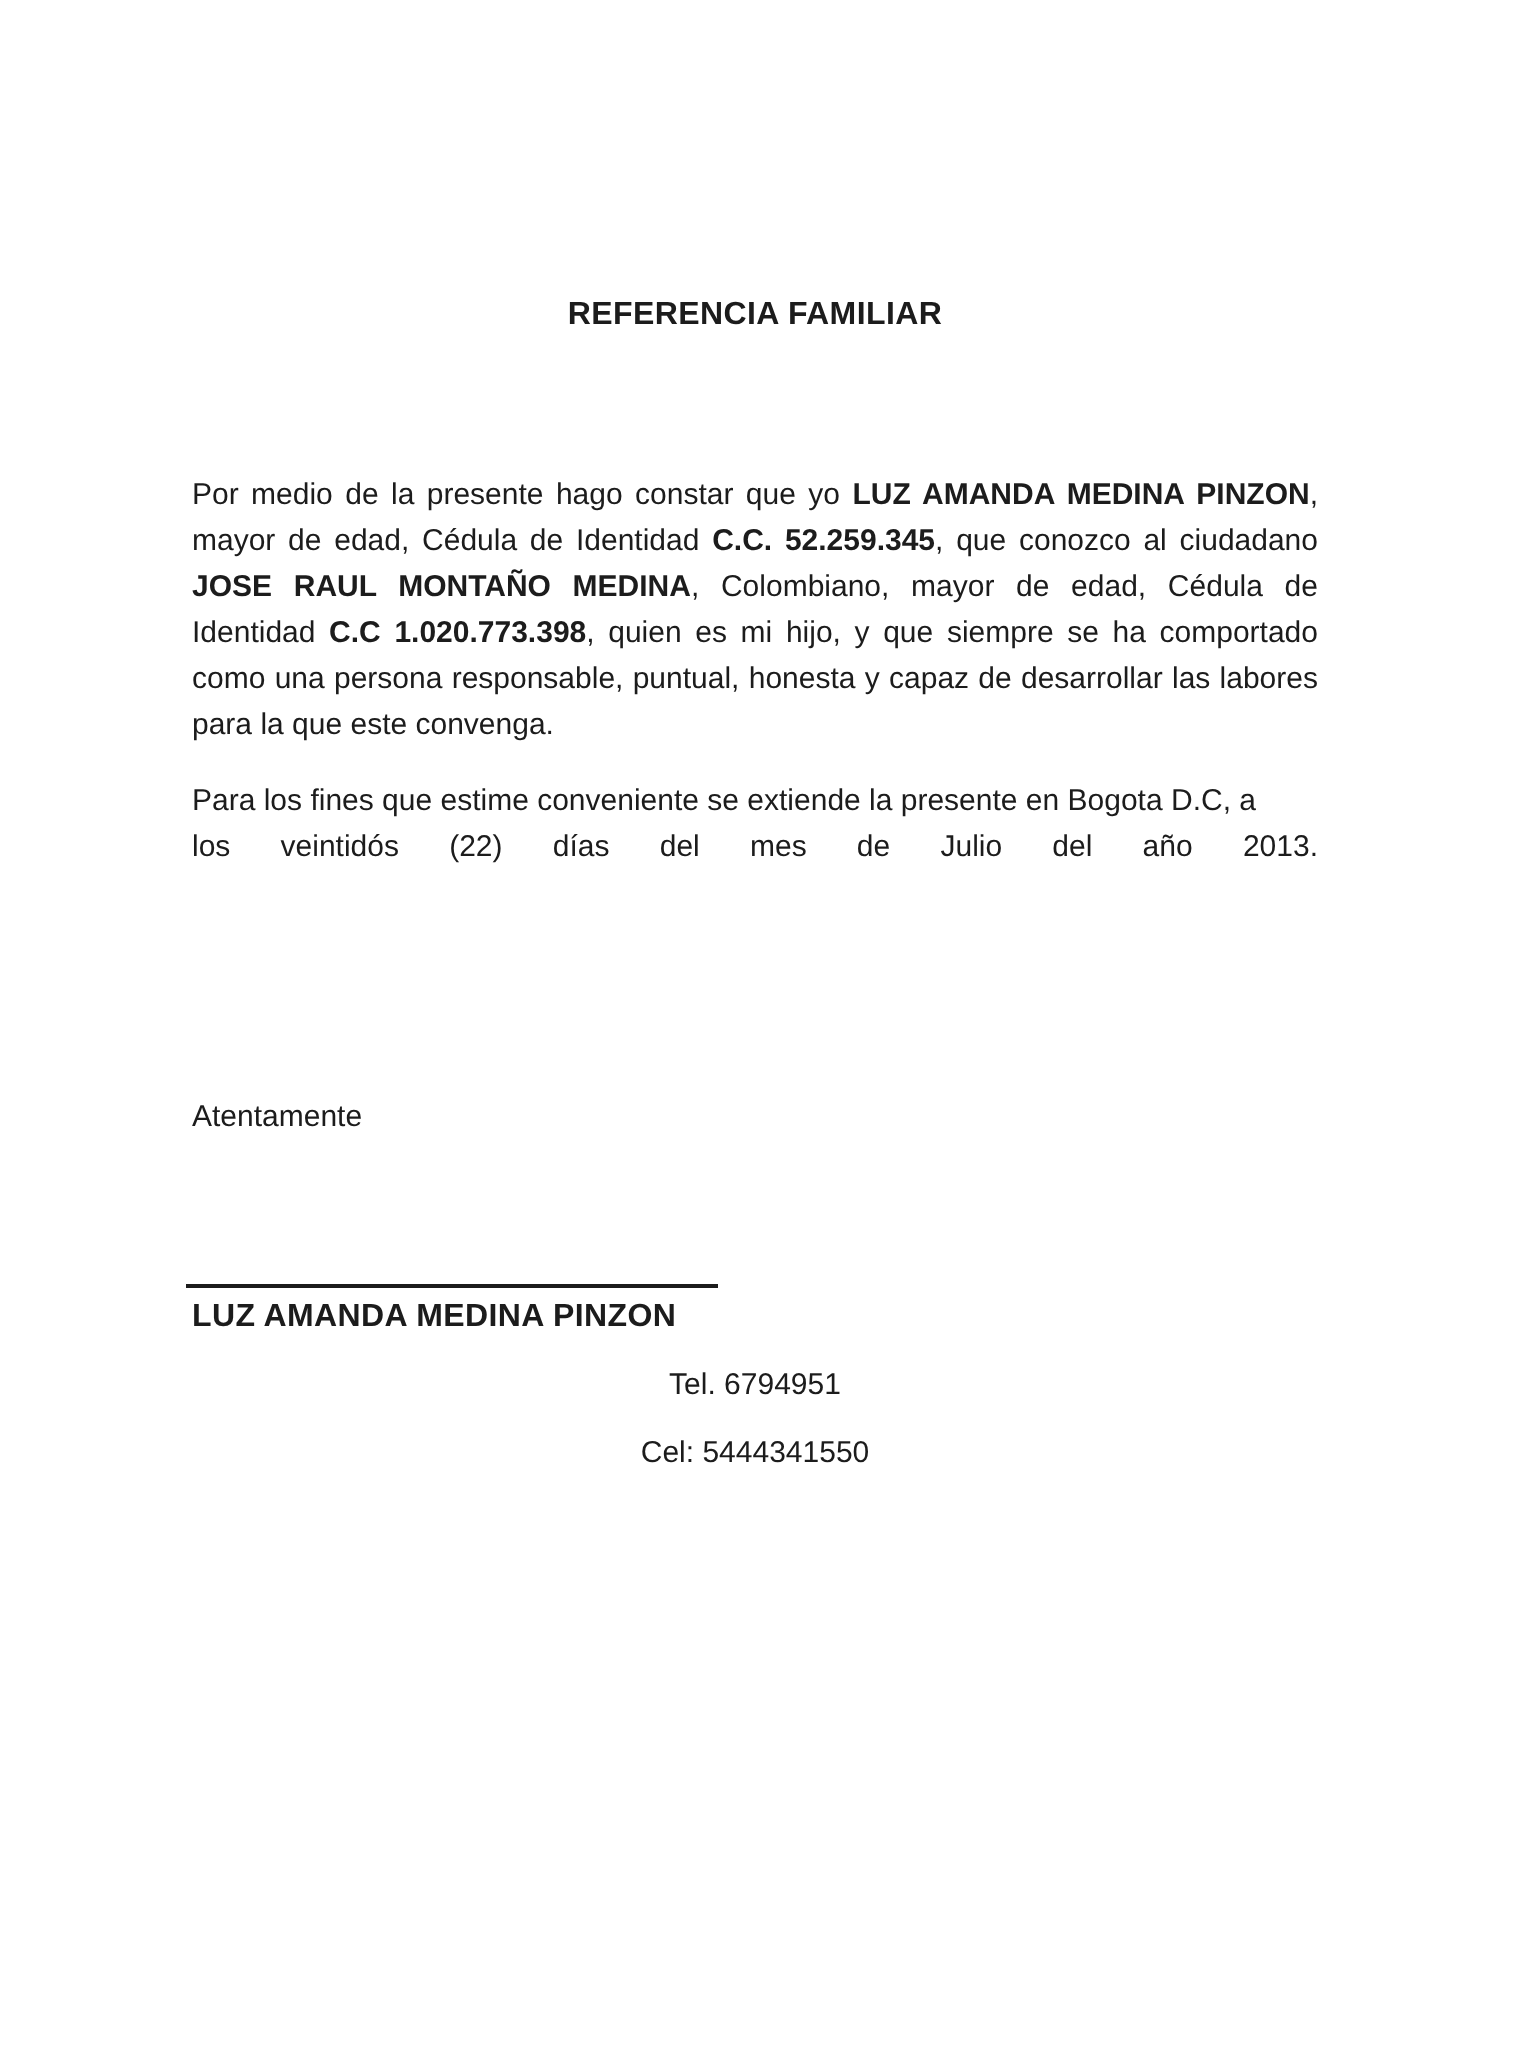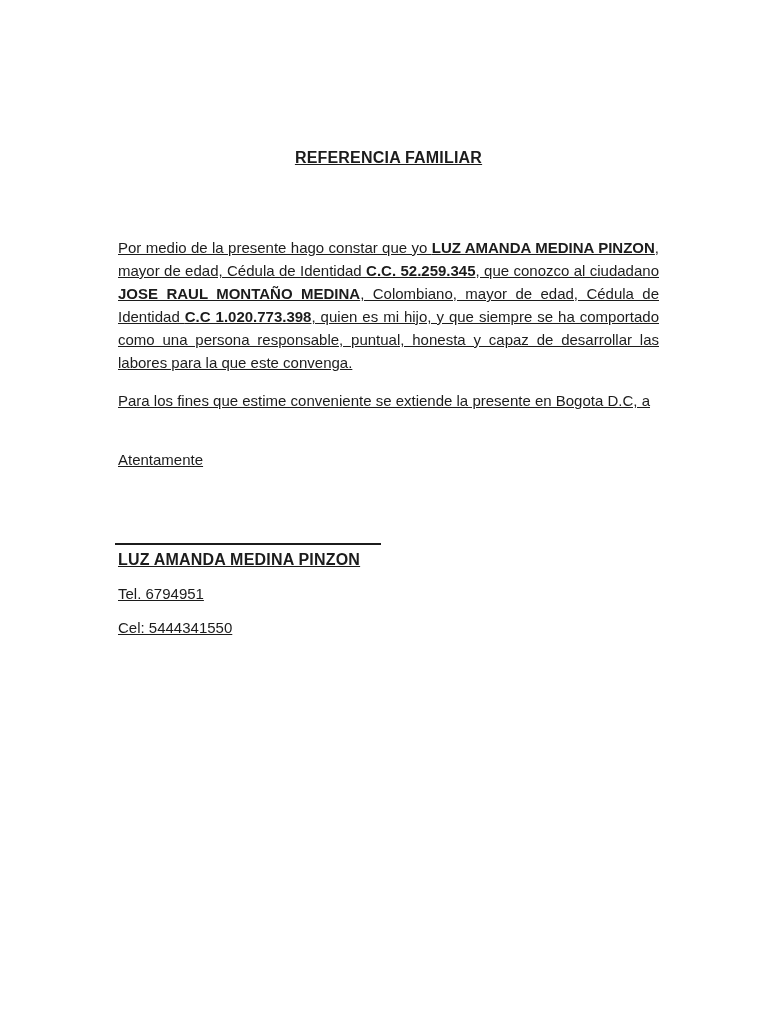--- a/index.html
+++ b/index.html
@@ -11,24 +11,23 @@
     position: relative;
     width: 768px;
     height: 1024px;
     background: #ffffff;
     font-family: "Liberation Sans", sans-serif;
     color: #1c1c1c;
     overflow: hidden;
   }
   .content {
     position: absolute;
-    left: 118px;
+    left: 96px;
     right: 109px;
     top: 0;
-    text-decoration: underline;
   }
   .doc-title {
     margin-top: 148px;
     text-align: center;
     font-weight: bold;
     font-size: 16px;
     line-height: 19px;
     letter-spacing: 0.2px;
   }
   .para {
@@ -46,21 +45,21 @@
     margin-top: 14px;
   }
   .para-2 .line-normal {
     text-align: justify;
   }
   .para-2 .line-stretch {
     text-align: justify;
     text-align-last: justify;
   }
   .closing {
-    margin-top: 36px;
+    margin-top: 112px;
     font-size: 15px;
     line-height: 23px;
   }
   .signature-block {
     margin-top: 72px;
   }
   .signature-line {
     width: 266px;
     height: 0;
     border-top: 2px solid #1c1c1c;
@@ -70,34 +69,36 @@
     margin-top: 5px;
     font-weight: bold;
     font-size: 16px;
     line-height: 20px;
     letter-spacing: 0.2px;
   }
   .contact-line {
     margin-top: 14px;
     font-size: 15px;
     line-height: 20px;
+    text-align: center;
   }
 </style>
 </head>
 <body>
 
 <div class="page">
   <div class="content">
 
     <div class="doc-title">REFERENCIA FAMILIAR</div>
 
     <p class="para para-1"><span>Por medio de la presente hago constar que yo </span><span class="bold">LUZ AMANDA MEDINA PINZON</span><span>, mayor de edad, Cédula de Identidad </span><span class="bold">C.C. 52.259.345</span><span>, que conozco al ciudadano </span><span class="bold">JOSE RAUL MONTAÑO MEDINA</span><span>, Colombiano, mayor de edad, Cédula de Identidad </span><span class="bold">C.C 1.020.773.398</span><span>, quien es mi hijo, y que siempre se ha comportado como una persona responsable, puntual, honesta y capaz de desarrollar las labores para la que este convenga.</span></p>
 
     <div class="para para-2">
       <div class="line-normal">Para los fines que estime conveniente se extiende la presente en Bogota D.C, a</div>
+      <div class="line-stretch">los veintidós (22) días del mes de Julio del año 2013.</div>
     </div>
 
     <div class="closing">Atentamente</div>
 
     <div class="signature-block">
       <div class="signature-line"></div>
       <div class="signatory-name">LUZ AMANDA MEDINA PINZON</div>
       <div class="contact-line">Tel. 6794951</div>
       <div class="contact-line">Cel: 5444341550</div>
     </div>

